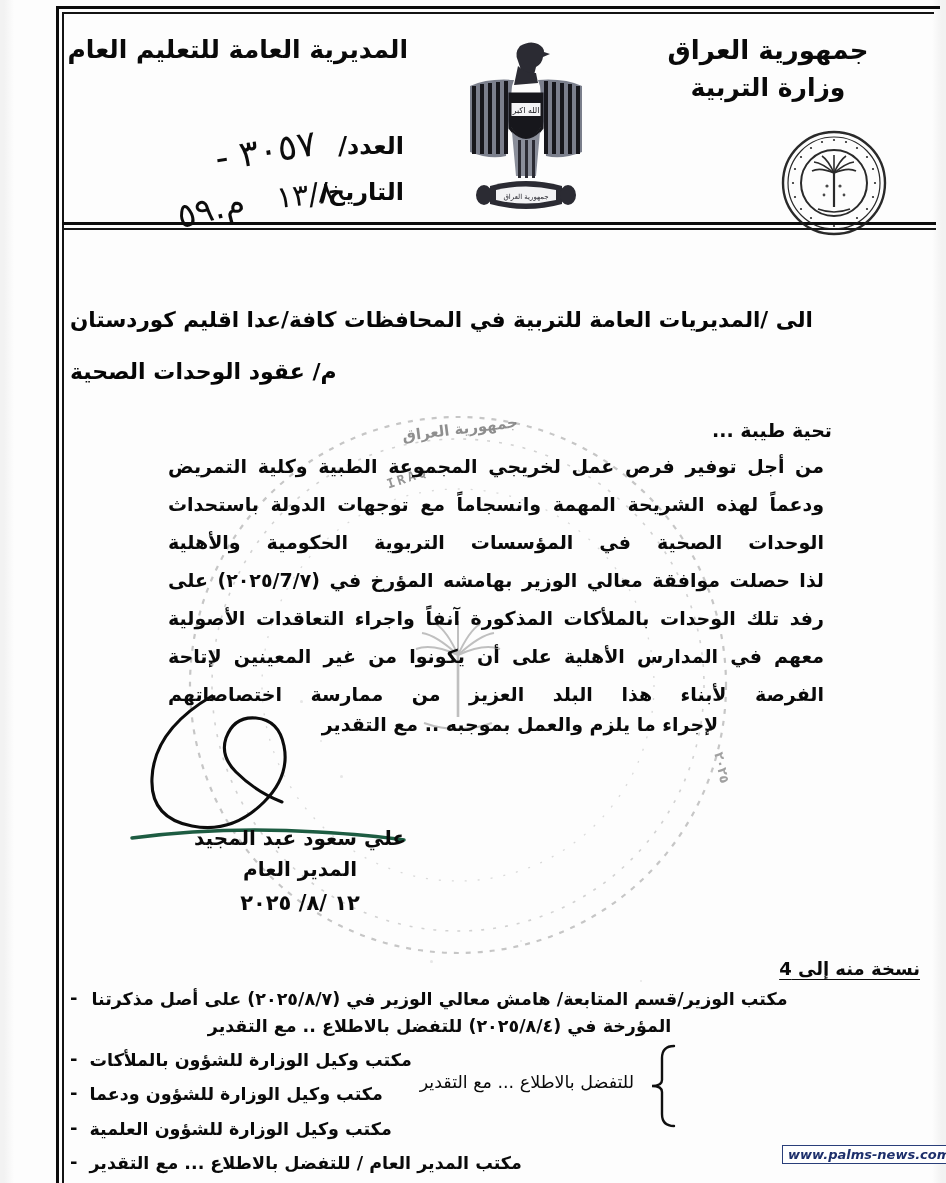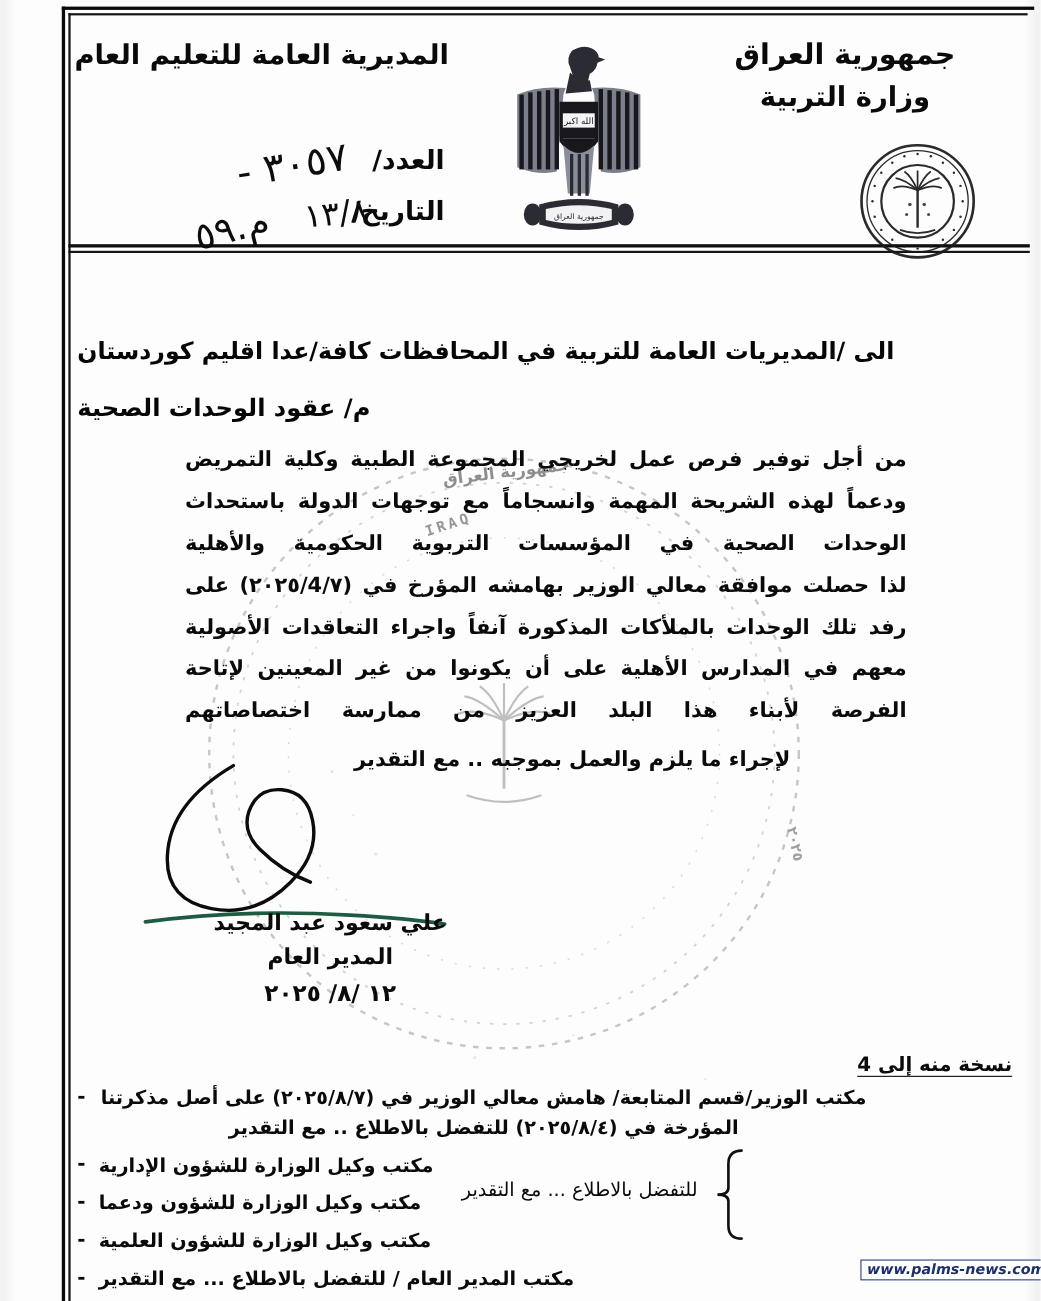--- a/index.html
+++ b/index.html
@@ -94,21 +94,21 @@
     font-weight:bold;font-size:19px;color:#0a0a0a;
   }
   .para{
     margin-top:6px;text-align:justify;text-align-last:justify;
     padding:0 106px 0 98px;
     font-weight:bold;font-size:19px;line-height:2.0;color:#0a0a0a;
     word-spacing:2px;
   }
   .para p{margin:0;}
   .closing{
-    margin-top:14px;text-align:center;padding-left:40px;
+    text-align:center;padding-left:40px;
     font-weight:bold;font-size:19px;color:#0a0a0a;
   }
 
   
   .sig{position:absolute;left:150px;top:826px;width:300px;text-align:center;}
   .sig-name{font-weight:bold;font-size:20px;color:#0a0a0a;letter-spacing:0px;}
   .sig-title{font-weight:bold;font-size:20px;color:#0a0a0a;margin-top:7px;}
   .sig-date{
     font-weight:bold;font-size:21px;color:#0a0a0a;margin-top:10px;
     letter-spacing:2px;
@@ -342,24 +342,25 @@
   <div class="stamp-txt-top">جمهورية العراق</div>
   <div class="stamp-txt-mid">IRAQ</div>
   <div class="stamp-txt-side">٢٠٢٥</div>
 
   <div class="body">
     <div class="addr">
       <div class="l1">الى /المديريات العامة للتربية في المحافظات كافة/عدا اقليم كوردستان</div>
       <div class="l2">م/ عقود الوحدات الصحية</div>
     </div>
 
+    <div class="greeting">تحية طيبة ...</div>
 
     <div class="para">
       <p>من أجل توفير فرص عمل لخريجي المجموعة الطبية وكلية التمريض ودعماً لهذه الشريحة المهمة وانسجاماً مع توجهات الدولة باستحداث الوحدات الصحية في المؤسسات التربوية الحكومية والأهلية</p>
-      <p>لذا حصلت موافقة معالي الوزير بهامشه المؤرخ في (٢٠٢٥/4/٧) على رفد تلك الوحدات بالملأكات المذكورة آنفاً واجراء التعاقدات الأصولية معهم في المدارس الأهلية على أن يكونوا من غير المعينين لإتاحة الفرصة لأبناء هذا البلد العزيز من ممارسة اختصاصاتهم</p>
+      <p>لذا حصلت موافقة معالي الوزير بهامشه المؤرخ في (٢٠٢٥/7/٧) على رفد تلك الوحدات بالملأكات المذكورة آنفاً واجراء التعاقدات الأصولية معهم في المدارس الأهلية على أن يكونوا من غير المعينين لإتاحة الفرصة لأبناء هذا البلد العزيز من ممارسة اختصاصاتهم</p>
     </div>
 
     <div class="closing">لإجراء ما يلزم والعمل بموجبه .. مع التقدير</div>
   </div>
 
   <div class="scrawl">
     <svg viewBox="0 0 300 190" width="300" height="190" aria-hidden="true">
       <path d="M72 6 q-58 34 -60 82 q-2 40 40 48 q40 8 72 -24 q26 -26 20 -56 q-5 -26 -28 -28 q-22 -2 -30 20 q-6 18 10 34 q20 20 46 30" fill="none" stroke="#0c0c0c" stroke-width="3.1" stroke-linecap="round"></path>
     </svg>
   </div>
@@ -376,21 +377,21 @@
   </div>
 
   <div class="cc">
     <div class="cc-head">نسخة منه إلى 4</div>
 
     <div class="cc-item i1">
       <span class="txt">مكتب الوزير/قسم المتابعة/ هامش معالي الوزير في (٢٠٢٥/٨/٧) على أصل مذكرتنا المؤرخة في (٢٠٢٥/٨/٤) للتفضل بالاطلاع .. مع التقدير</span>
       <span class="dash">-</span>
     </div>
     <div class="cc-item i2">
-      <span class="txt">مكتب وكيل الوزارة للشؤون الإدارية</span>
+      <span class="txt">مكتب وكيل الوزارة للشؤون بالملأكات</span>
       <span class="dash">-</span>
     </div>
     <div class="cc-item i3">
       <span class="txt">مكتب وكيل الوزارة للشؤون ودعما</span>
       <span class="dash">-</span>
     </div>
     <div class="cc-item i4">
       <span class="txt">مكتب وكيل الوزارة للشؤون العلمية</span>
       <span class="dash">-</span>
     </div>

